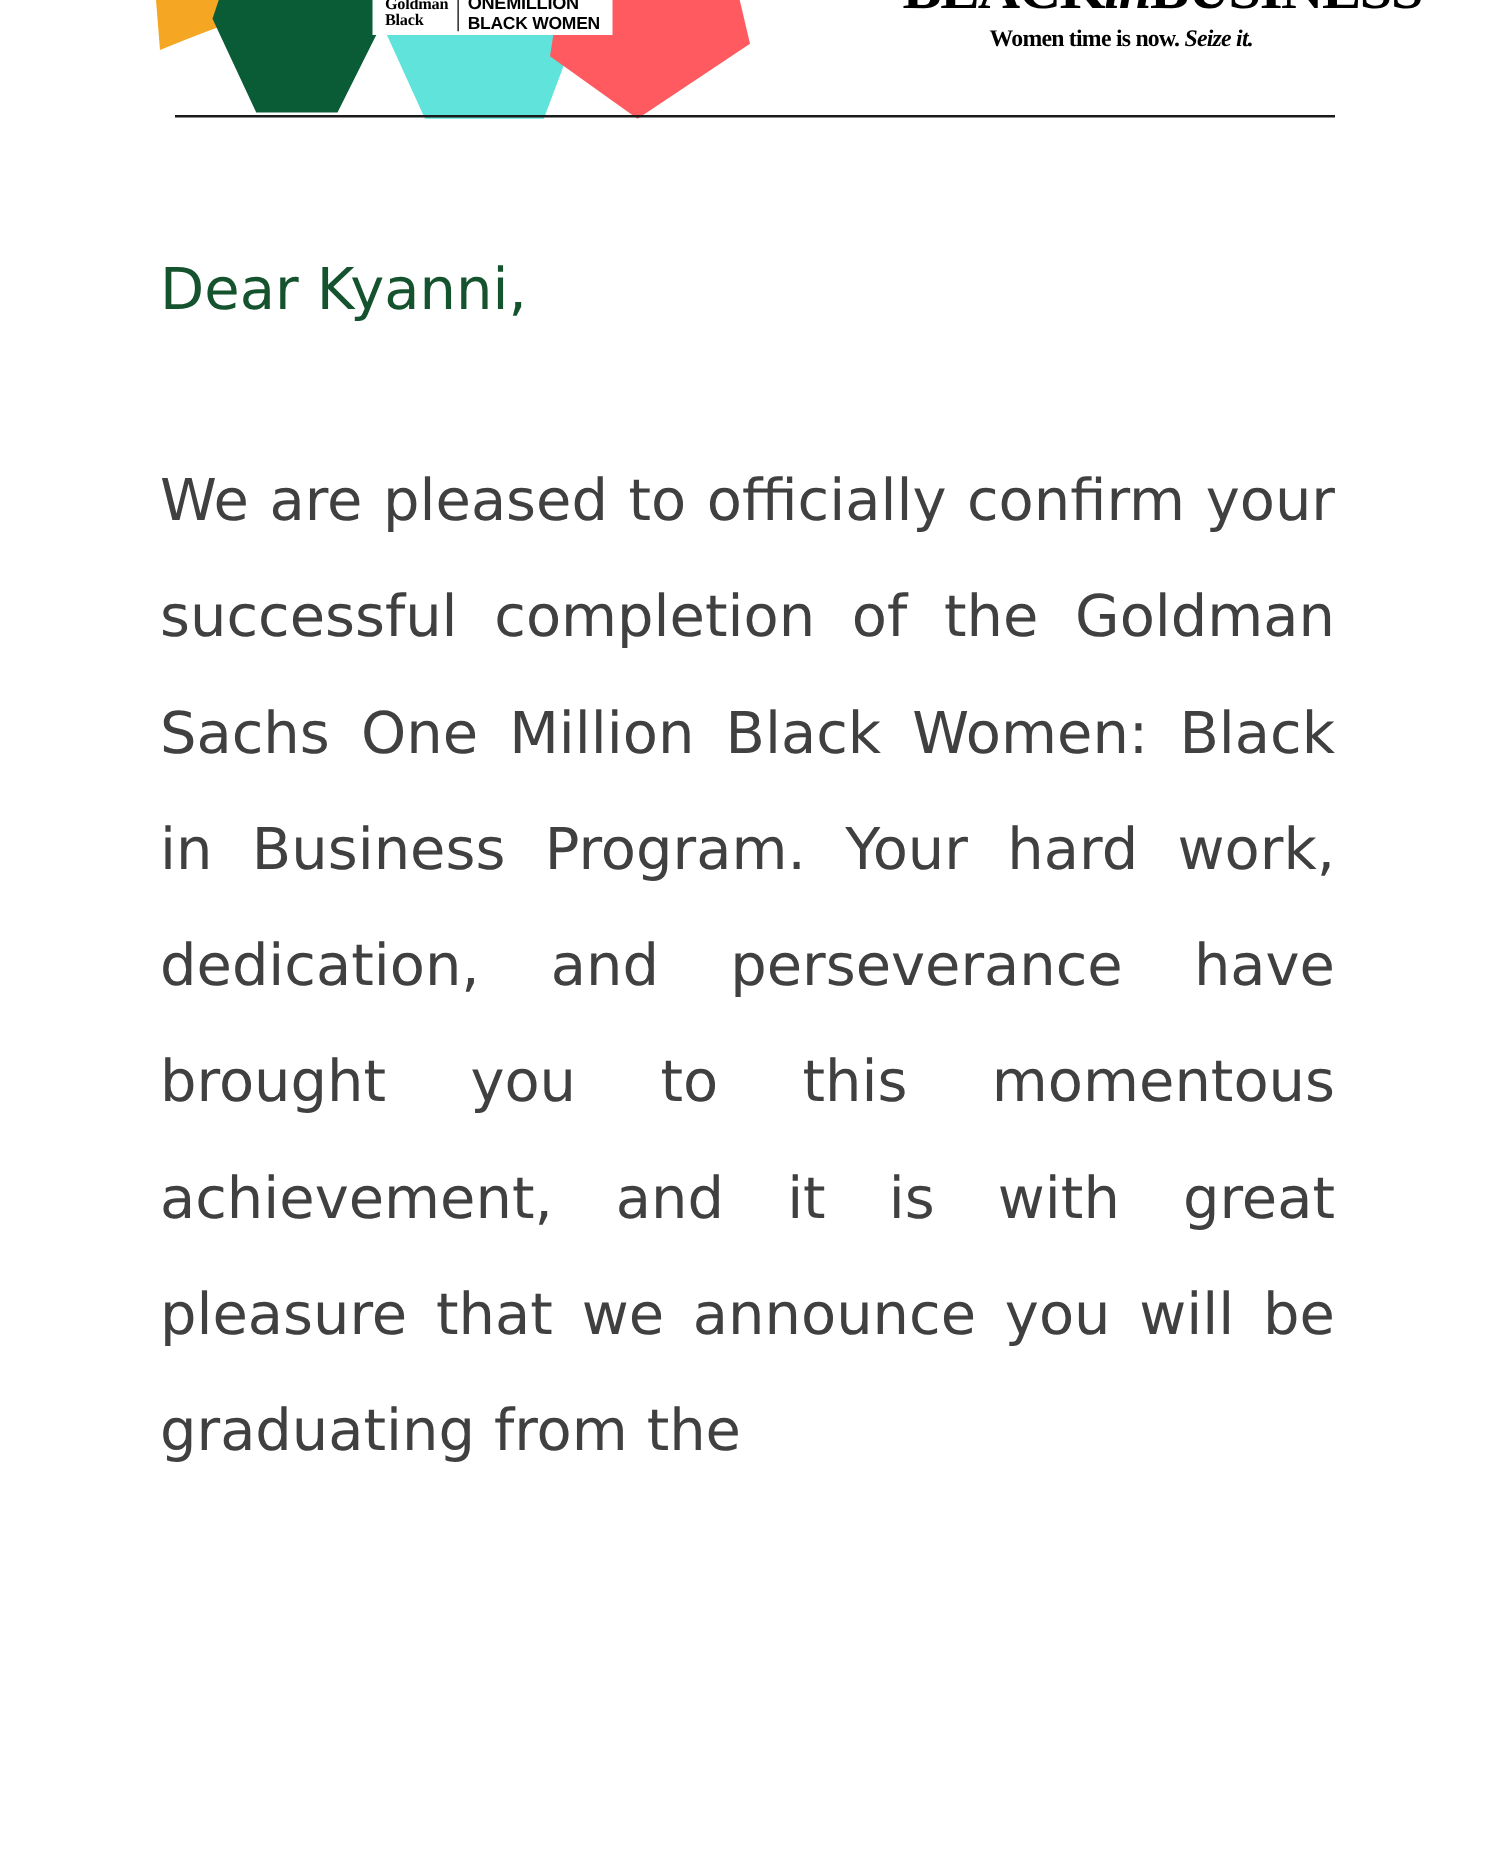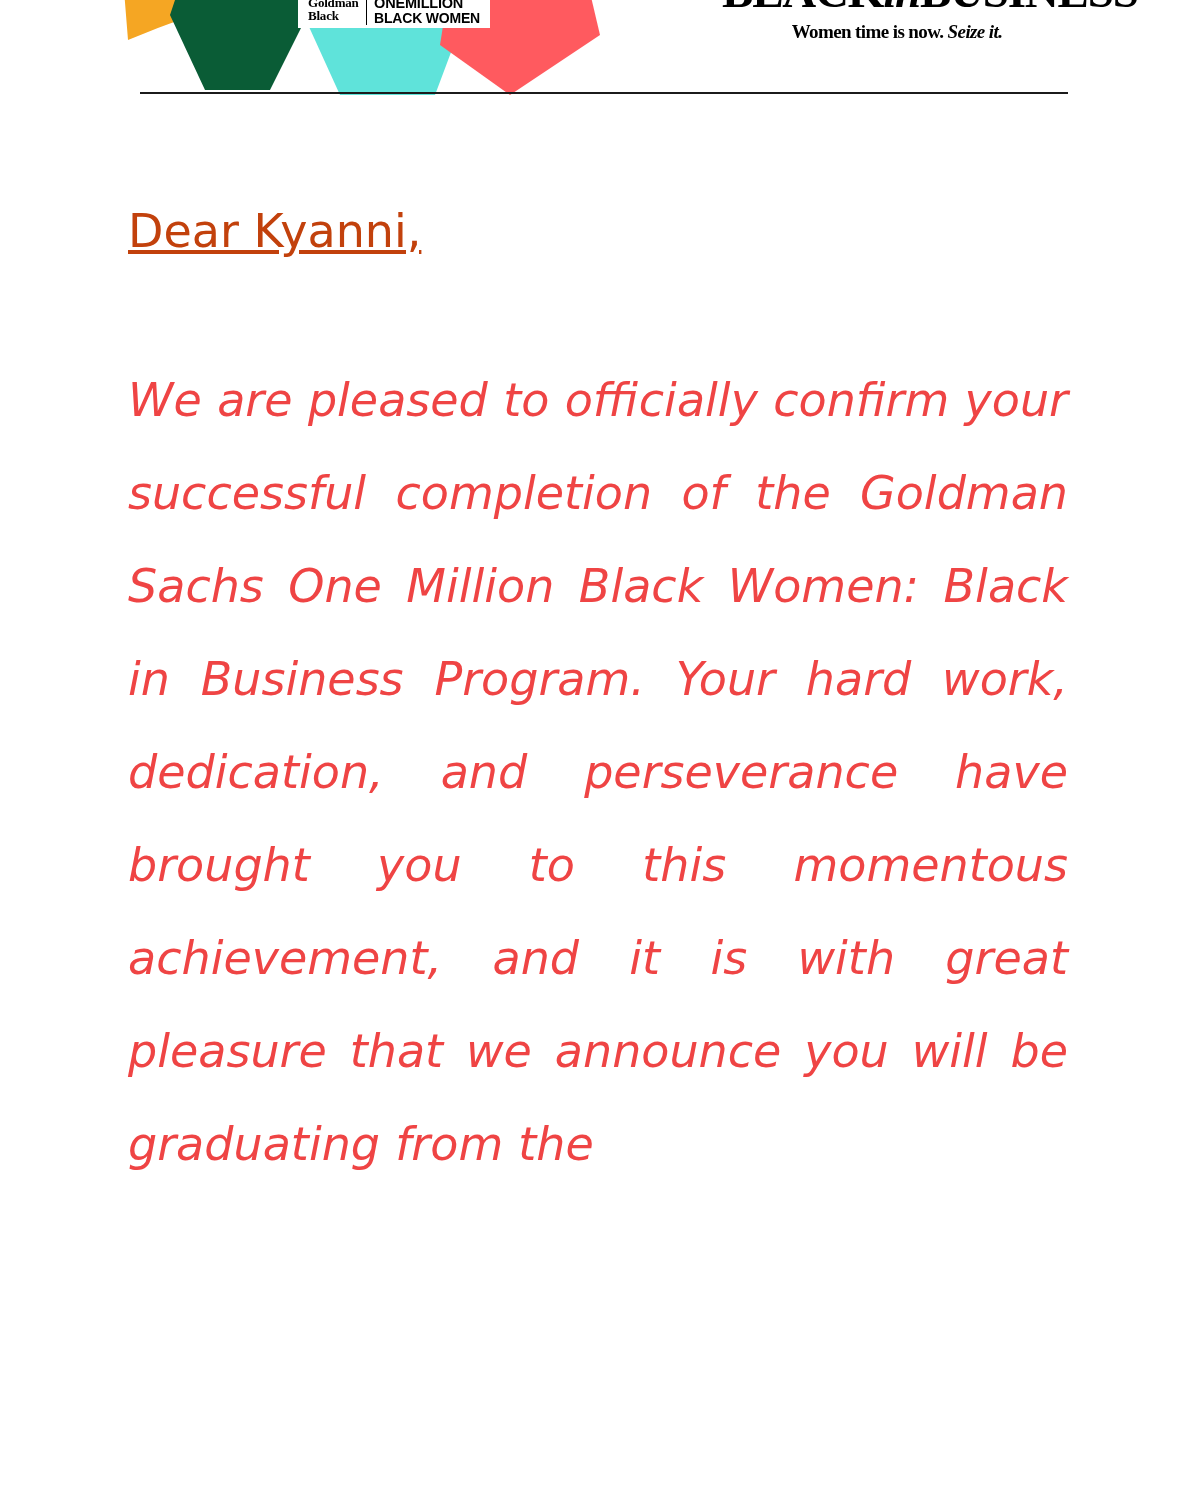--- a/index.html
+++ b/index.html
@@ -122,34 +122,32 @@
   
   .letter {
     position: absolute;
     left: 128px;
     top: 200px;
     width: 940px;
   }
   .salutation {
     font-size: 46px;
     line-height: 62px;
-    color: #c2410c;
+    color: #14532d;
     margin: 0 0 0 0;
     letter-spacing: 0px;
-    text-decoration: underline;
   }
   .body-para {
     font-size: 46px;
     line-height: 93px;
-    color: #ef4444;
+    color: #404040;
     margin: 92px 0 0 0;
     text-align: justify;
     text-justify: inter-word;
     word-spacing: 0.5px;
-    font-style: italic;
   }
 </style>
 </head>
 <body>
 
 <div class="page">
 
   <div class="header">
 
     <svg class="logo-art" viewBox="0 0 520 160">

